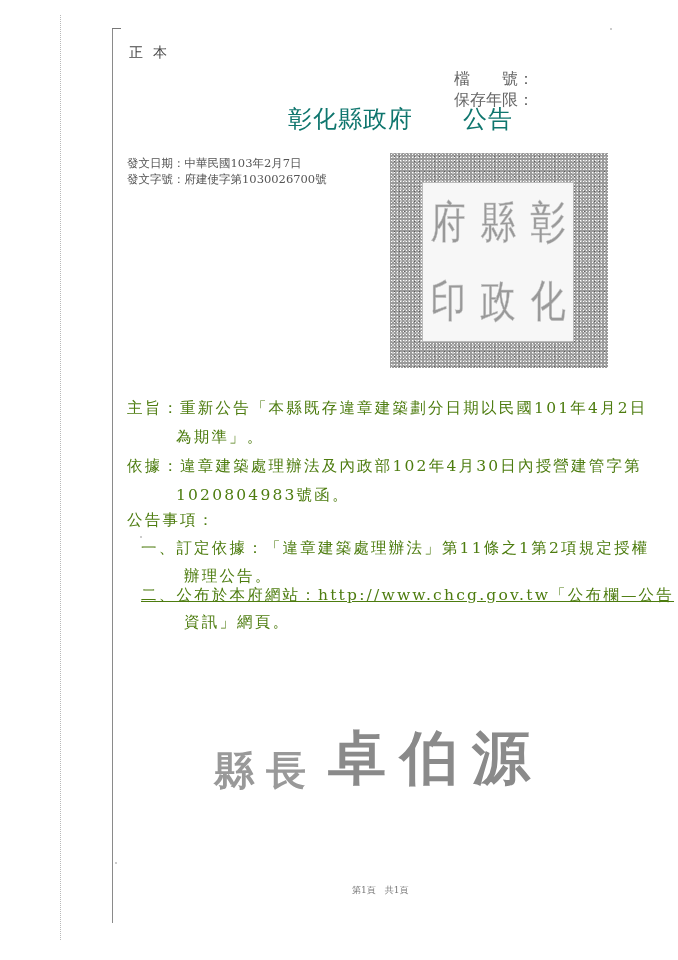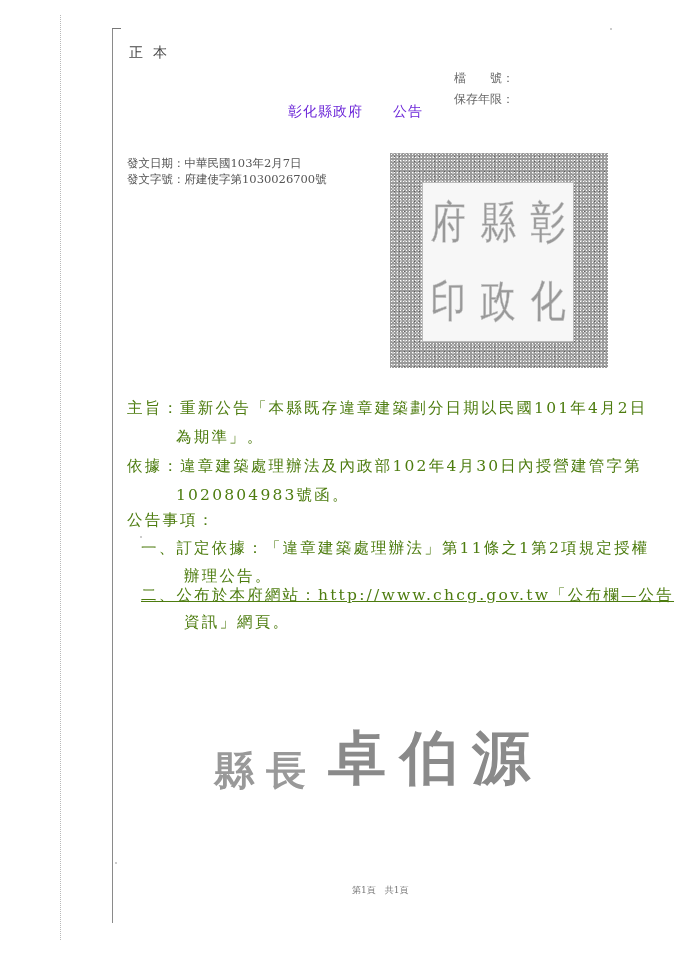--- a/index.html
+++ b/index.html
@@ -30,27 +30,27 @@
     border-top: 1.5px solid #777;
   }
 
   .copy-label {
     position: absolute; left: 121px; top: 44px;
     font-size: 14px; letter-spacing: 10px; color: #444;
   }
 
   .meta-right {
     position: absolute; left: 446px; top: 68px;
-    font-size: 12px; color: #666; line-height: 21px;
+    font-size: 16px; color: #666; line-height: 21px;
   }
   .meta-right .row { white-space: pre; }
 
   .title {
     position: absolute; left: 280px; top: 103px;
-    font-size: 14px; color: #6d28d9; letter-spacing: 1px;
+    font-size: 24px; color: #0f766e; letter-spacing: 1px;
     white-space: pre;
   }
 
   .issue-info {
     position: absolute; left: 119px; top: 155px;
     font-size: 11.5px; line-height: 16px; color: #555;
   }
   .issue-info .row { white-space: nowrap; }
 
   .seal {

